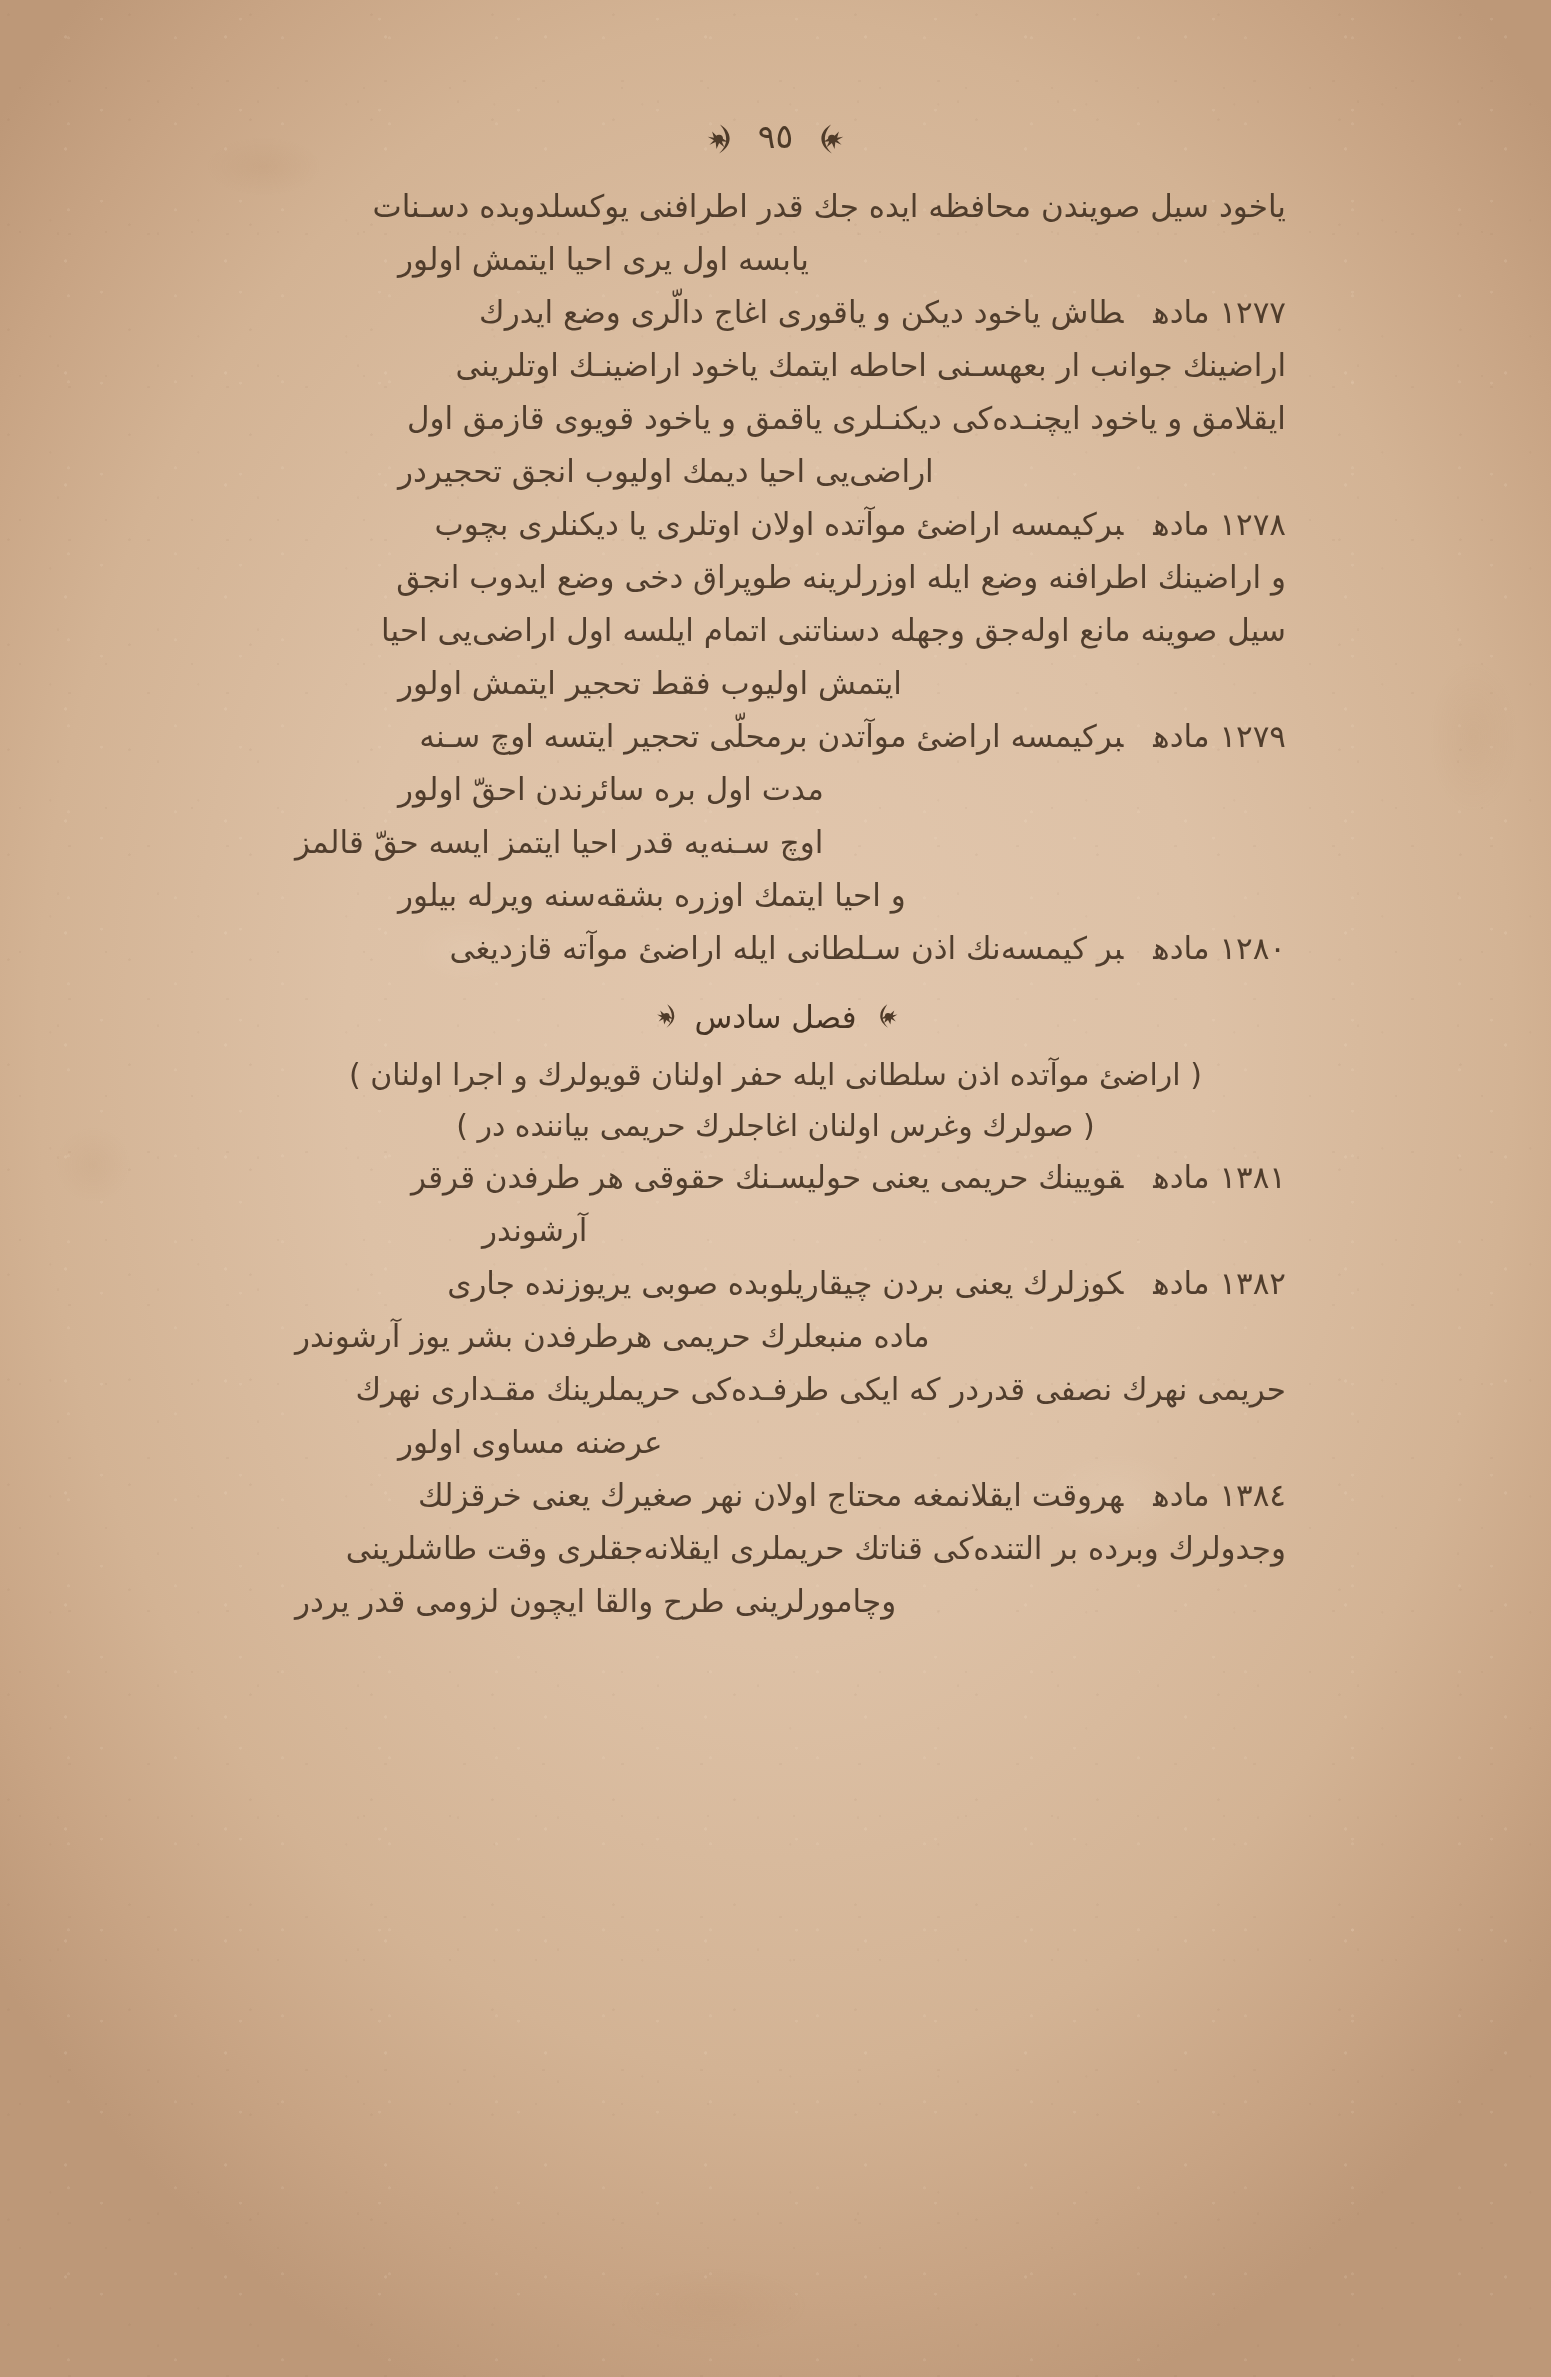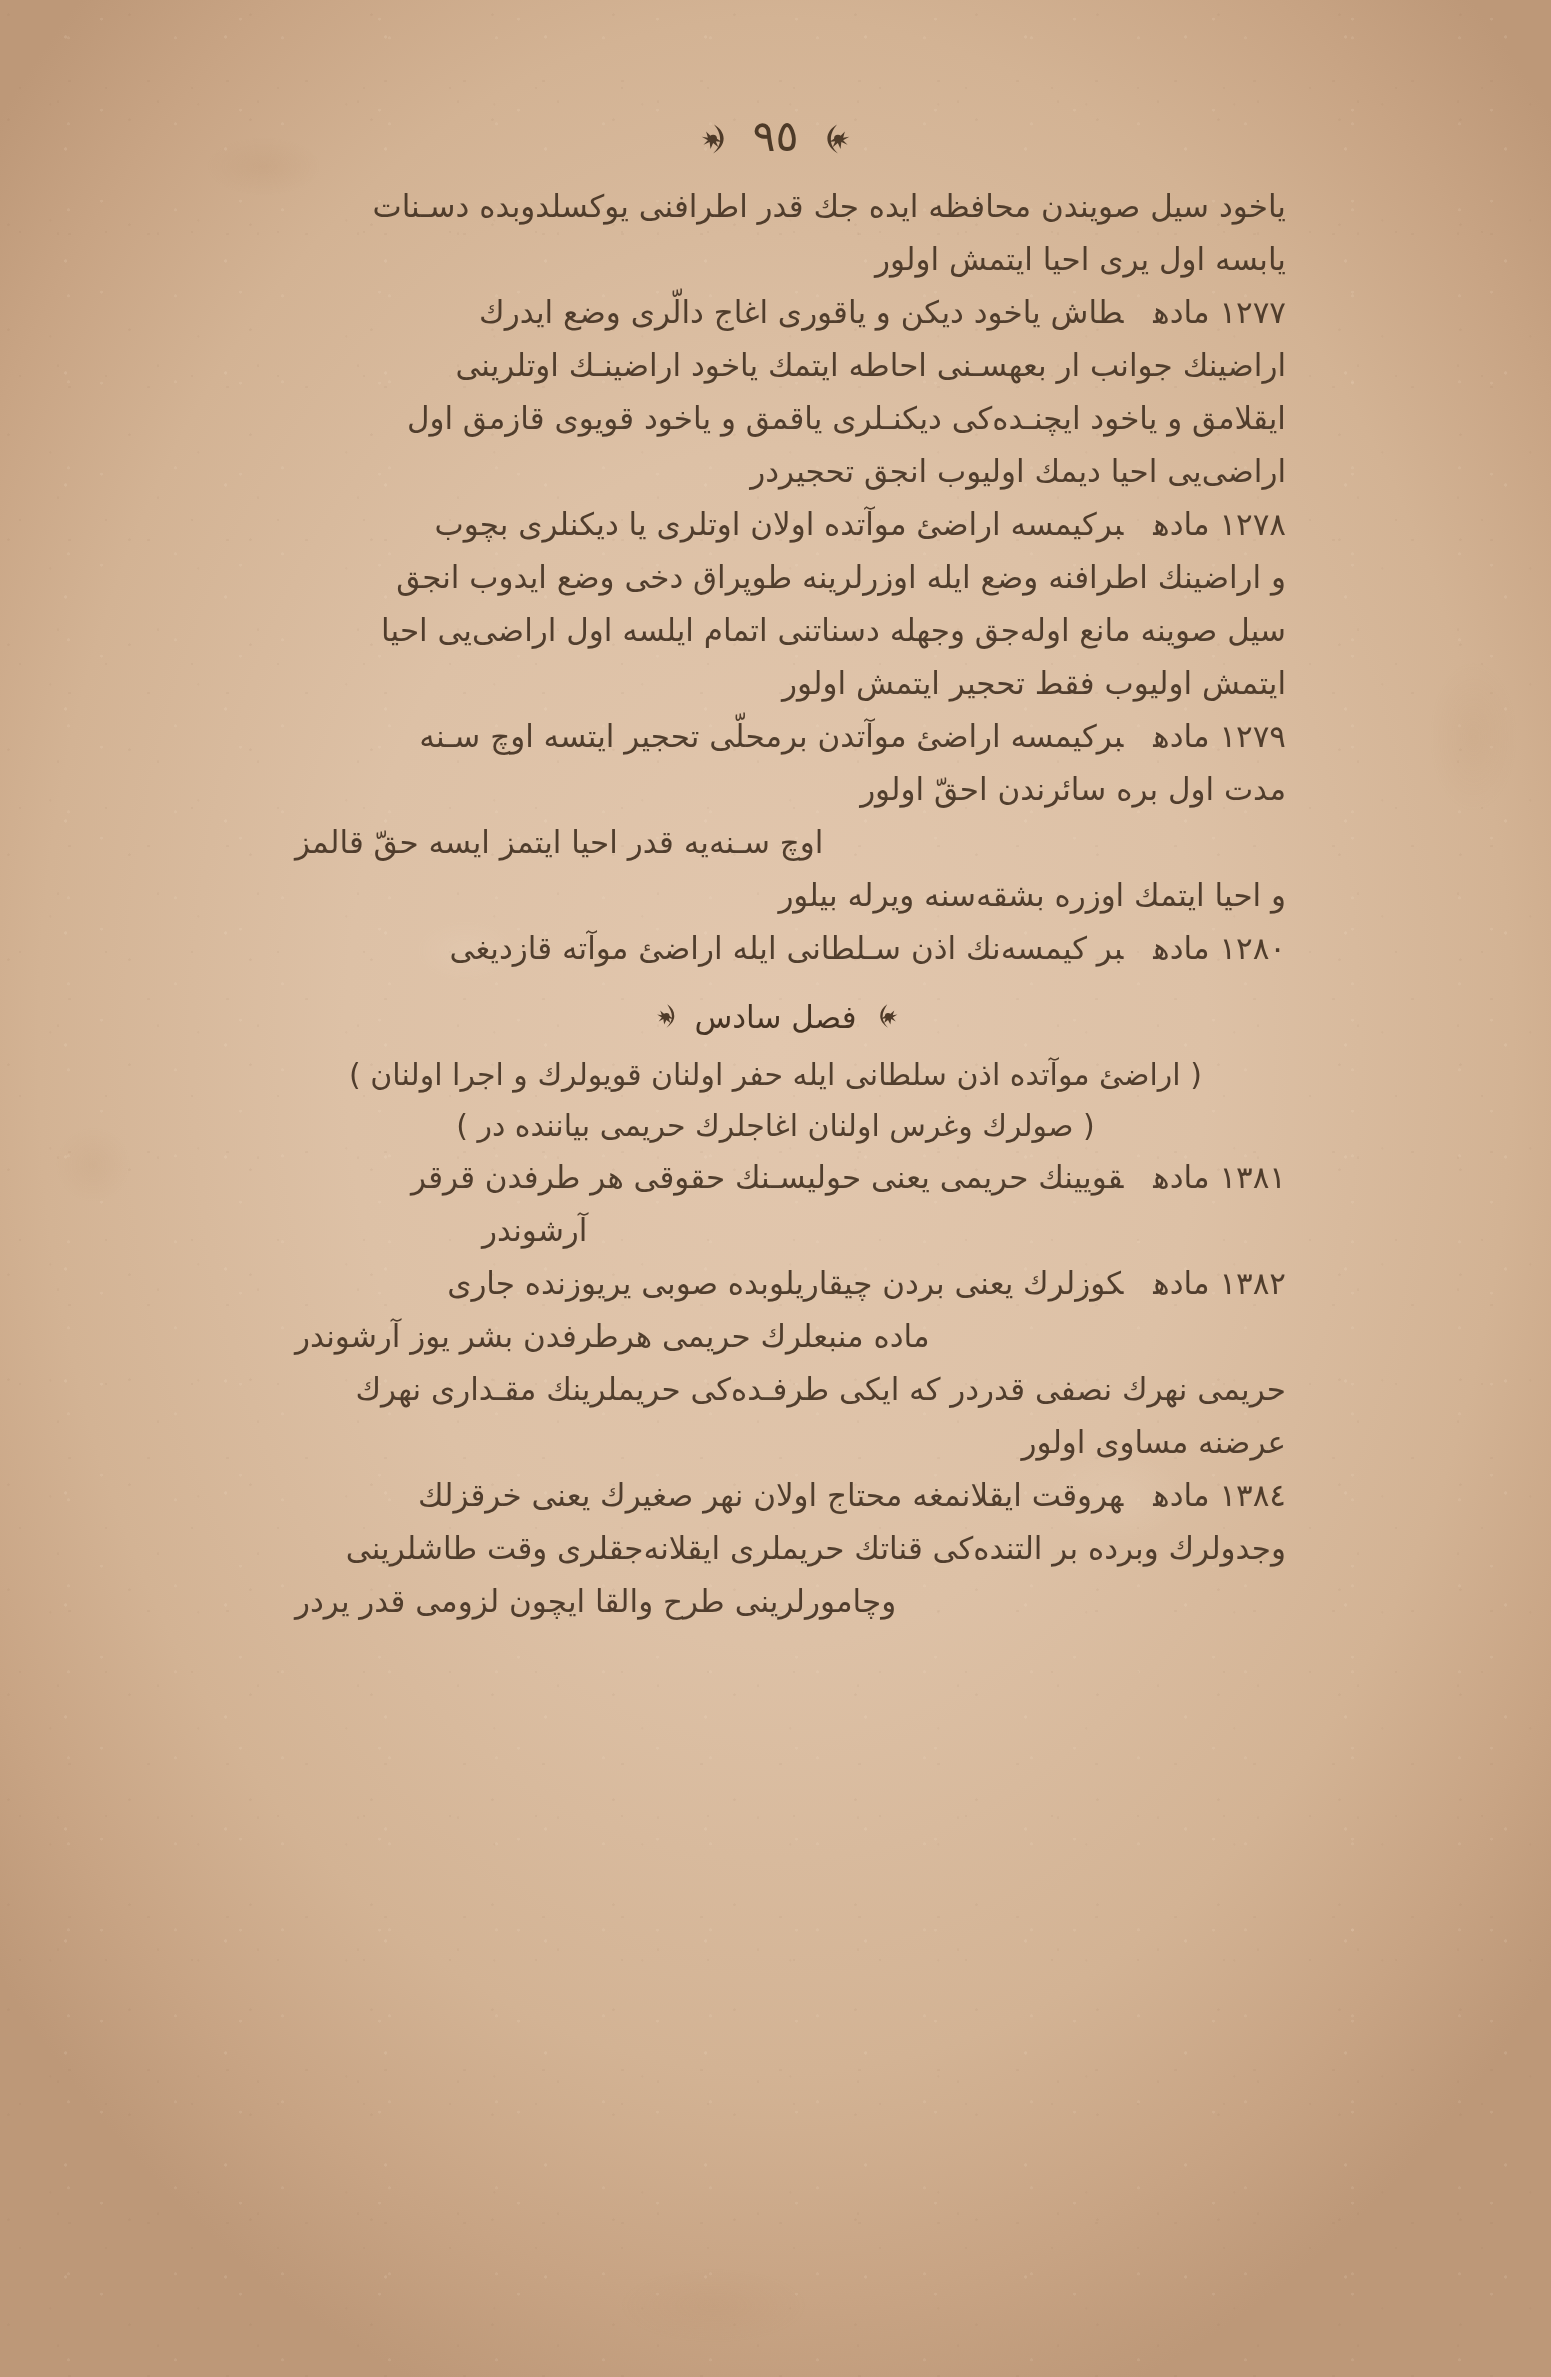--- a/index.html
+++ b/index.html
@@ -69,21 +69,21 @@
   .page-header {
     display: flex;
     align-items: center;
     justify-content: center;
     gap: 23px;
     height: 65px;
     margin-bottom: 8.8px;
   }
 
   .folio {
-    font-size: 43px;
+    font-size: 33px;
     color: #4d3a28;
     letter-spacing: 2.7px;
     line-height: 1;
     transform: translateY(-1.8px);
   }
 
   .ornament {
     width: 30px;
     height: 35px;
     display: block;
@@ -95,21 +95,21 @@
     font-size: 31px;
     line-height: 53px;
     white-space: nowrap;
     direction: rtl;
     text-align: right;
     letter-spacing: 0.2px;
   }
 
   
   .line.cont1 { text-align: left; padding-left: 30px; }
-  .line.cont2 { text-align: right; padding-left: 133px; }
+  .line.cont2 { text-align: left; padding-left: 133px; }
   .line.cont3 { text-align: left; padding-left: 217px; }
 
   .line .num {
     letter-spacing: 1.8px;
   }
 
   .line .madde {
     margin-left: 30px;
   }
 

